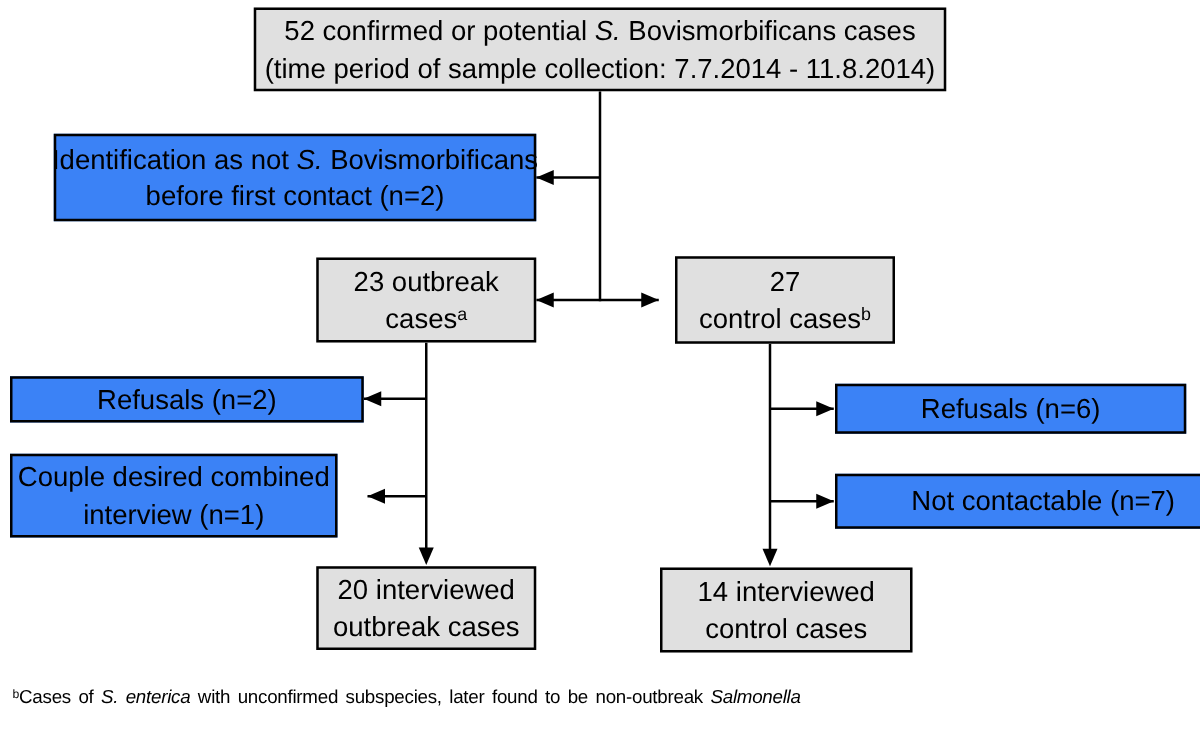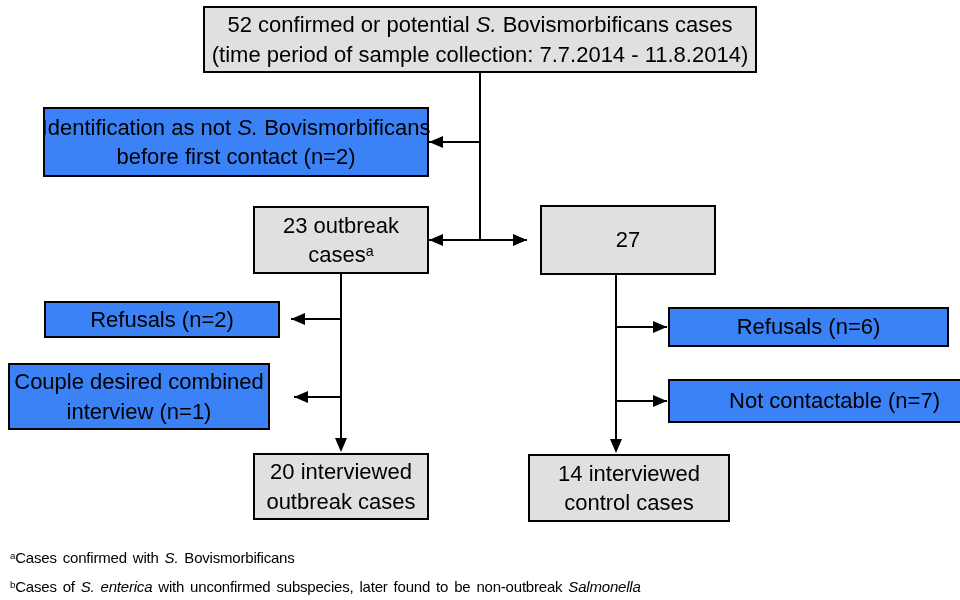--- a/index.html
+++ b/index.html
@@ -95,23 +95,24 @@
     <div class="line">before first contact (n=2)</div>
   </div>
 
   <div class="box gray" style="left:253px; top:206px; width:176px; height:68px;">
     <div class="line">23 outbreak</div>
     <div class="line"><span>cases</span><span class="sup">a</span></div>
   </div>
 
   <div class="box gray" style="left:528px; top:205px; width:176px; height:70px;margin-left:12px;">
     <div class="line">27</div>
+    <div class="line"><span>control cases</span><span class="sup">b</span></div>
   </div>
 
-  <div class="box white" style="left:8px; top:301px; width:236px; height:37px;margin-left:36px;">
+  <div class="box white" style="left:8px; top:301px; width:283px; height:37px;">
     <div class="line">Refusals (n=2)</div>
   </div>
 
   <div class="box white" style="left:8px; top:363px; width:262px; height:67px;">
     <div class="line">Couple desired combined</div>
     <div class="line">interview (n=1)</div>
   </div>
 
   <div class="box white" style="left:668px; top:307px; width:281px; height:40px;">
     <div class="line">Refusals (n=6)</div>
@@ -125,17 +126,16 @@
     <div class="line">20 interviewed</div>
     <div class="line">outbreak cases</div>
   </div>
 
   <div class="box gray" style="left:528px; top:454px; width:202px; height:68px;">
     <div class="line">14 interviewed</div>
     <div class="line">control cases</div>
   </div>
 
   <div class="footnotes">
-    <div><span class="sup">a</span><span>Cases confirmed with </span><i>S.</i><span> Bovismorbificans</span></div>
     <div><span class="sup">b</span><span>Cases of </span><i>S. enterica</i><span> with unconfirmed subspecies, later found to be non-outbreak </span><i>Salmonella</i></div>
   </div>
 
 </div>
 
 </body></html>

